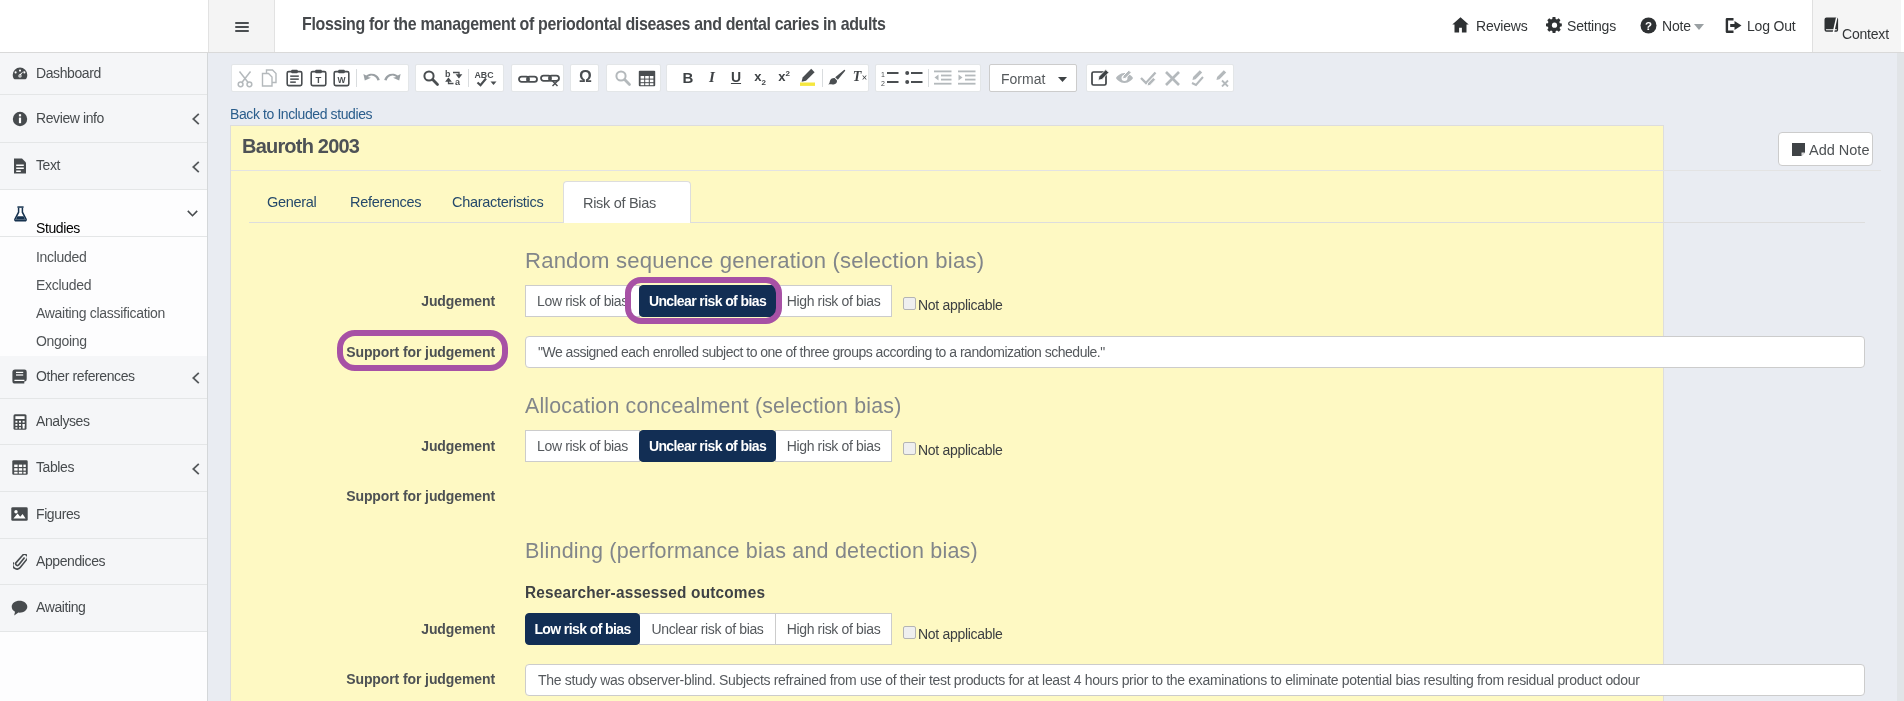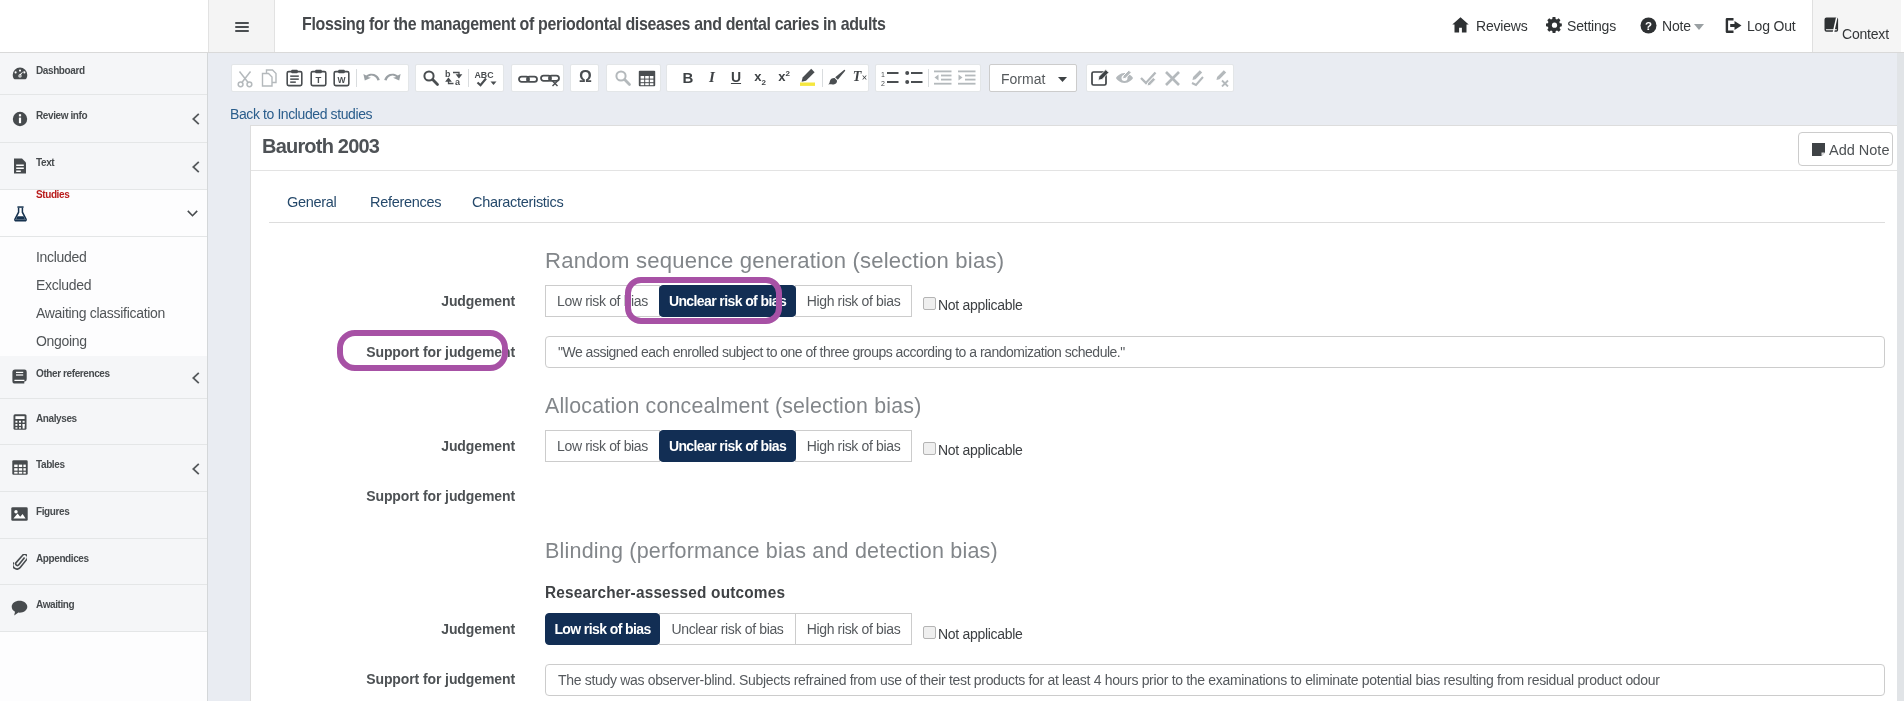--- a/index.html
+++ b/index.html
@@ -9,29 +9,29 @@
 
 #header { position:absolute; left:0; top:0; width:1904px; height:53px; background:#fff; border-bottom:1px solid #d9d9d9; z-index:5; }
 #logo { position:absolute; left:0; top:0; width:208px; height:53px; background:#fff; }
 #burgerbox { position:absolute; left:208px; top:0; width:67px; height:52px; background:#f4f4f4; border-left:1px solid #e2e2e2; border-right:1px solid #e2e2e2; }
 .bar { position:absolute; left:26px; width:14px; height:2.4px; background:#4a4e51; border-radius:1px; }
 #pagetitle { position:absolute; left:302px; top:12.5px; font-size:19px; font-weight:bold; color:#46494c; letter-spacing:-0.4px; transform:scaleX(0.84); transform-origin:left center; white-space:nowrap; }
 .hmenu { position:absolute; top:0; height:52px; font-size:14px; color:#333638; letter-spacing:-0.2px; }
 #contextbox { position:absolute; left:1812px; top:0; width:89px; height:52px; background:#f5f5f5; border-left:1px solid #e0e0e0; }
 
 #sidebar { position:absolute; left:0; top:53px; width:208px; height:648px; background:#f5f6f8; border-right:1px solid #d4d7d9; }
-.lblx { font-size:10px; font-weight:bold; color:#474b4e; letter-spacing:-0.4px; }
+.lblx { font-size:14px; font-weight:normal; color:#474b4e; letter-spacing:-0.4px; }
 .sub { position:absolute; left:36px; font-size:14px; color:#515558; letter-spacing:-0.3px; }
 
 .tgroup { position:absolute; top:64px; height:28px; background:#fff; border:1px solid #e3e6e8; border-radius:2px; }
 .ticon { position:absolute; top:0; width:24px; height:26px; text-align:center; }
 .tsep { position:absolute; top:4px; width:1px; height:18px; background:#d9dcde; }
 
 #backlink { position:absolute; left:230px; top:106px; font-size:14px; color:#2a5d8c; letter-spacing:-0.4px; }
-#card { position:absolute; left:230px; top:125px; width:1652px; height:576px; background:#ffffff; border:1px solid #ddd; border-bottom:none;margin-left:20px; }
+#card { position:absolute; left:230px; top:125px; width:1434px; height:576px; background:#fef9c3; border:1px solid #ddd; border-bottom:none; }
 #cardhead { position:absolute; left:0; top:0; width:1650px; height:45px; border-bottom:1px solid #e3e3e3; }
 #cardtitle { position:absolute; left:11px; top:9px; font-size:20px; font-weight:bold; color:#4e5256; letter-spacing:-0.8px; }
 #addnote { position:absolute; left:1547px; top:6px; width:95px; height:34px; background:#fff; border:1px solid #ccc; border-radius:4px; }
 
 .tab { position:absolute; top:55px; height:42px; font-size:14.5px; color:#25496b; padding-top:13px; letter-spacing:-0.3px; }
 #activetab { position:absolute; left:332px; top:55px; width:128px; height:42px; background:#fff; border:1px solid #ddd; border-bottom:none; border-radius:4px 4px 0 0; color:#54585b; font-size:14.5px; text-align:left; padding:13px 0 0 19px; z-index:2; letter-spacing:-0.3px; }
 #tabline { position:absolute; left:18px; top:96px; width:1616px; height:1px; background:#ddd; }
 
 .shead { position:absolute; left:294px; font-size:22.5px; color:#82868a; letter-spacing:0.2px; white-space:nowrap; }
 .rlabel { position:absolute; width:164px; text-align:right; font-size:14px; font-weight:bold; color:#4d5154; white-space:nowrap; letter-spacing:-0.1px; }
@@ -120,21 +120,21 @@
   <div class="abs lblx" style="left:36px; top:104.2px; ">Text</div>
   <svg class="abs" style="left:192px; top:107.75px" width="8" height="12" viewBox="0 0 8 12">
       <path fill="none" stroke="#55595c" stroke-width="1.8" d="M6.8 0.8 L1.2 6 L6.8 11.2"></path>
     </svg>
   <div class="abs" style="left:0; top:137px; width:207px; height:47.3px; border-bottom:1px solid #e4e6e7;"></div>
   <svg class="abs" style="left:14px;top:152.7px" width="13" height="16" viewBox="0 0 13 16">
       <rect x="3.4" y="0.3" width="6.2" height="1.5" fill="#16324f"></rect>
       <path fill="none" stroke="#16324f" stroke-width="1.5" d="M4.6 1.8 v4.4 L1 13.2 a1.1 1.1 0 0 0 1 1.6 h9 a1.1 1.1 0 0 0 1 -1.6 L8.4 6.2 v-4.4"></path>
       <path fill="#16324f" d="M3.4 10.2 h6.2 l1.7 3.6 h-9.6 Z"></path>
     </svg>
-  <div class="abs lblx" style="left:36px; top:136px; color:#b91c1c;">Studies</div>
+  <div class="abs lblx" style="left:36px; top:167px; color:#000000;">Studies</div>
   <svg class="abs" style="left:187px; top:157.15px" width="11" height="7" viewBox="0 0 11 7">
       <path fill="none" stroke="#474b4e" stroke-width="1.6" d="M0.8 0.9 L5.5 5.7 L10.2 0.9"></path>
     </svg>
   <div class="abs" style="left:0; top:302.5px; width:207px; height:43px; border-bottom:1px solid #e4e6e7;"></div>
   <svg class="abs" style="left:11px;top:316.0px" width="17" height="15" viewBox="0 0 17 15">
       <path fill="#474b4e" d="M4 0.5 h9.5 a2.2 2.2 0 0 1 2.2 2.2 v7.6 a2.2 2.2 0 0 1 -2.2 2.2 h-0.2 v2 h-9.3 a2.6 2.6 0 0 1 -2.6 -2.6 v-8.8 A2.6 2.6 0 0 1 4 0.5 Z"></path>
       <path fill="#fff" d="M3.6 10.7 h9.8 v1.2 h-9.8 a0.8 0.8 0 0 1 0 -1.2 Z"></path>
       <rect x="5" y="2.8" width="7.2" height="1.2" fill="#fff"></rect>
       <rect x="5" y="5.4" width="7.2" height="1.2" fill="#fff"></rect>
     </svg>
@@ -473,20 +473,21 @@
       <svg style="position:absolute;left:12px;top:9px" width="15" height="15" viewBox="0 0 15 15">
           <path fill="#3f4346" d="M1 1 h13 v9.5 L10.5 14 H1 Z"></path>
           <path fill="#fff" d="M10.5 14 v-3.5 h3.5 Z" opacity="0.85"></path>
         </svg>
       <span style="position:absolute;left:30px;top:9px;font-size:14.5px;color:#4d5154;">Add Note</span>
     </div>
   </div>
   <div class="tab" style="left:36px">General</div>
   <div class="tab" style="left:119px">References</div>
   <div class="tab" style="left:221px">Characteristics</div>
+  <div id="activetab">Risk of Bias</div>
   <div id="tabline"></div>
 
   <div class="shead" style="top:122.3px; transform:scaleX(0.982); transform-origin:left top;">Random sequence generation (selection bias)</div>
   <div class="rlabel" style="left:100px; top:167px">Judgement</div>
   <div class="btng" style="top:159px">
     <div class="btn" style="width:115px">Low risk of bias</div>
     <div class="btn on" style="width:137px">Unclear risk of bias</div>
     <div class="btn" style="width:117px">High risk of bias</div>
   </div>
   <div class="cbx" style="left:671.5px; top:171px"></div>

